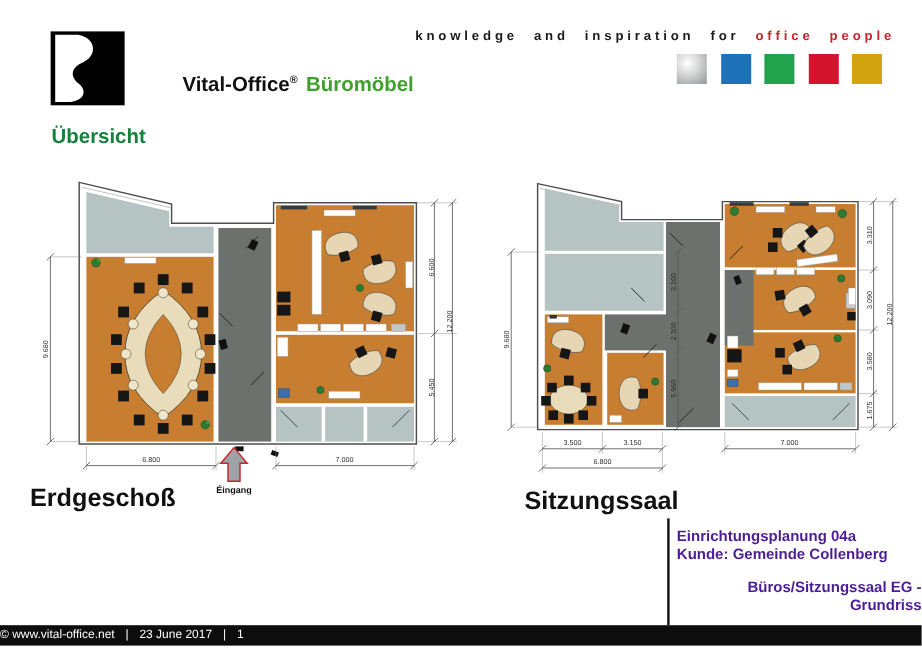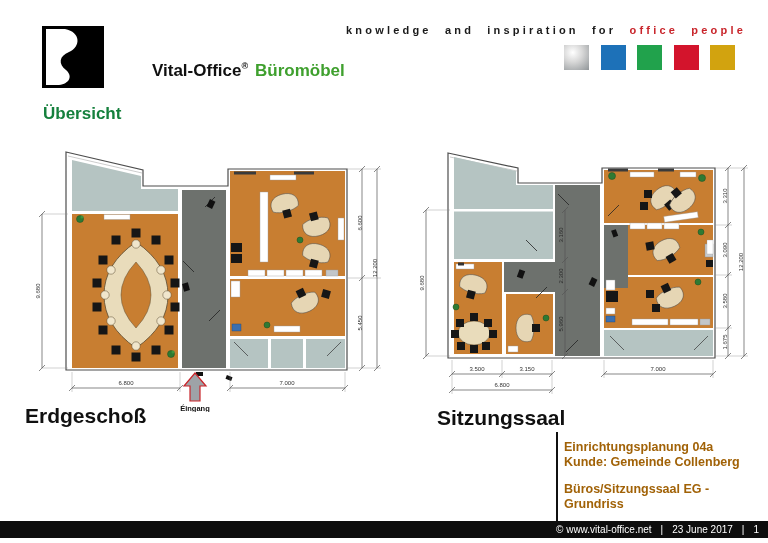--- a/index.html
+++ b/index.html
@@ -23,24 +23,24 @@
   .overview-title{left:43px;top:104px;font-size:17px;font-weight:bold;color:#15803d;}
   .floor-label{font-size:21px;font-weight:bold;color:#101010;}
   .label-eg{left:25px;top:404px;}
   .label-og{left:437px;top:406px;}
   
   .plan{position:absolute;}
   .plan-eg{left:34px;top:140px;width:352px;height:272px;}
   .plan-og{left:418px;top:140px;width:350px;height:272px;}
   
   .vrule{left:556px;top:432px;width:2px;height:89px;background:#101010;}
-  .info{left:564px;top:440px;font-size:12.5px;font-weight:bold;color:#a16207;line-height:15px;}
-  .info .gap{margin-top:12px;}
+  .info{left:564px;top:440px;font-size:12.5px;font-weight:bold;color:#4c1d95;line-height:15px;}
+  .info .gap{margin-top:12px;text-align:right;}
   
-  .footer-bar{left:0;top:521px;width:768px;height:17px;background:#0D0D0D;color:#ffffff;font-size:10px;display:flex;align-items:center;justify-content:flex-end;gap:9px;padding-right:9px;box-sizing:border-box;}
+  .footer-bar{left:0;top:521px;width:768px;height:17px;background:#0D0D0D;color:#ffffff;font-size:10px;display:flex;align-items:center;gap:9px;padding-right:9px;box-sizing:border-box;}
   svg text{font-family:"Liberation Sans",sans-serif;}
 </style>
 </head>
 <body>
 
 <div class="abs logo-box">
   <svg width="62" height="62" viewBox="0 0 62 62">
     <rect x="0" y="0" width="62" height="62" fill="#000"></rect>
     <path d="M4,3 L23,3 C39,6 39,21 27,26 C17,30 16,38 24,44 C32,51 26,59 15,59 L4,59 Z" fill="#fff"></path>
   </svg>

